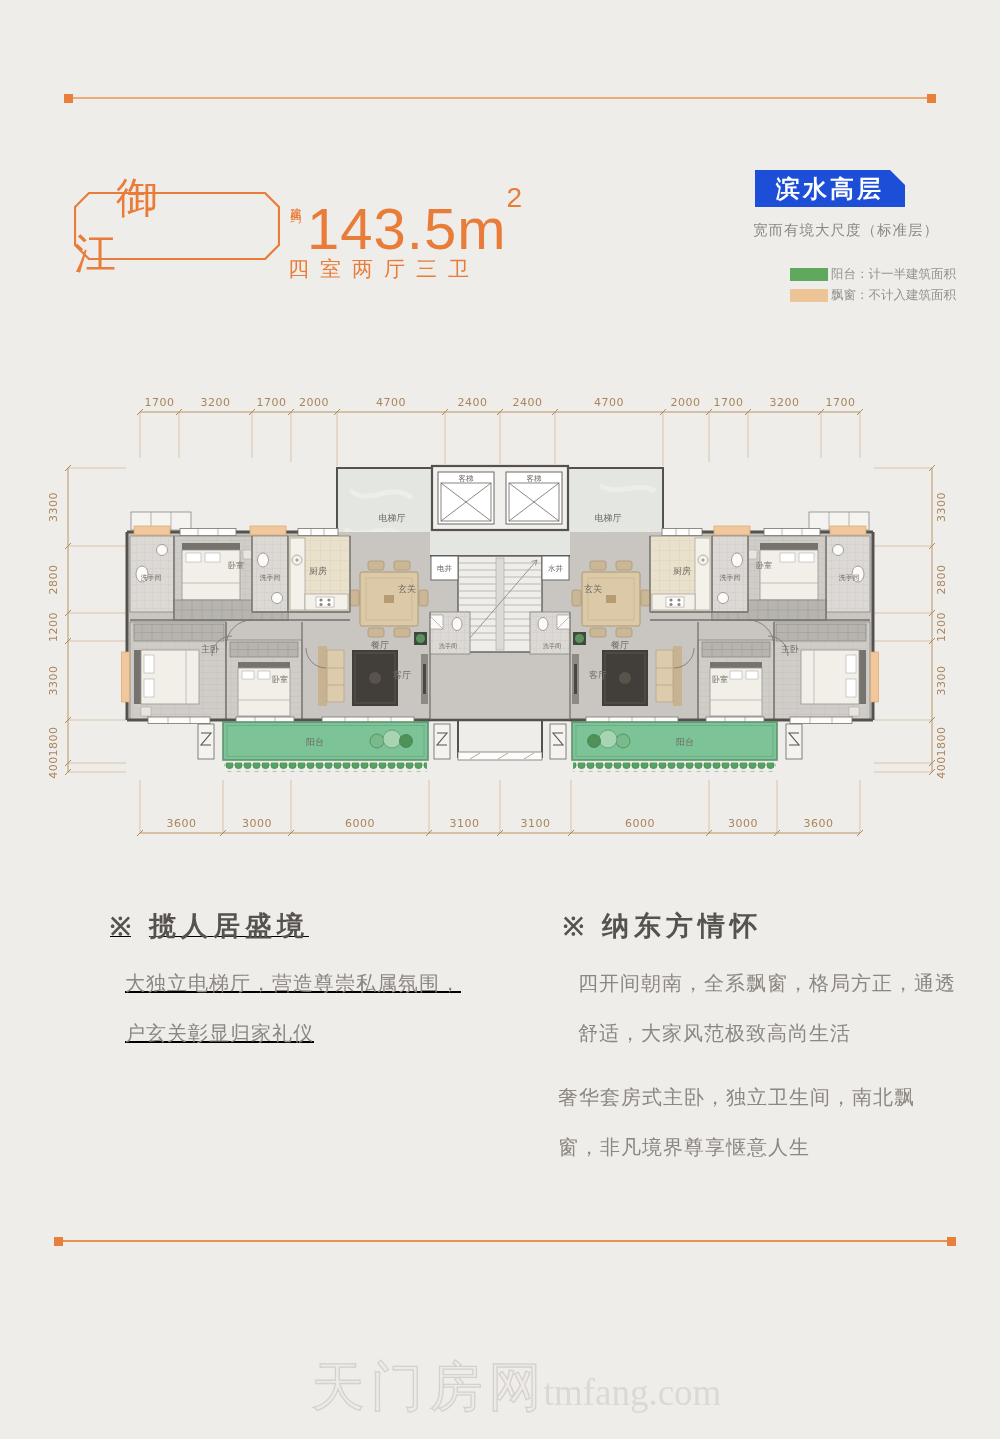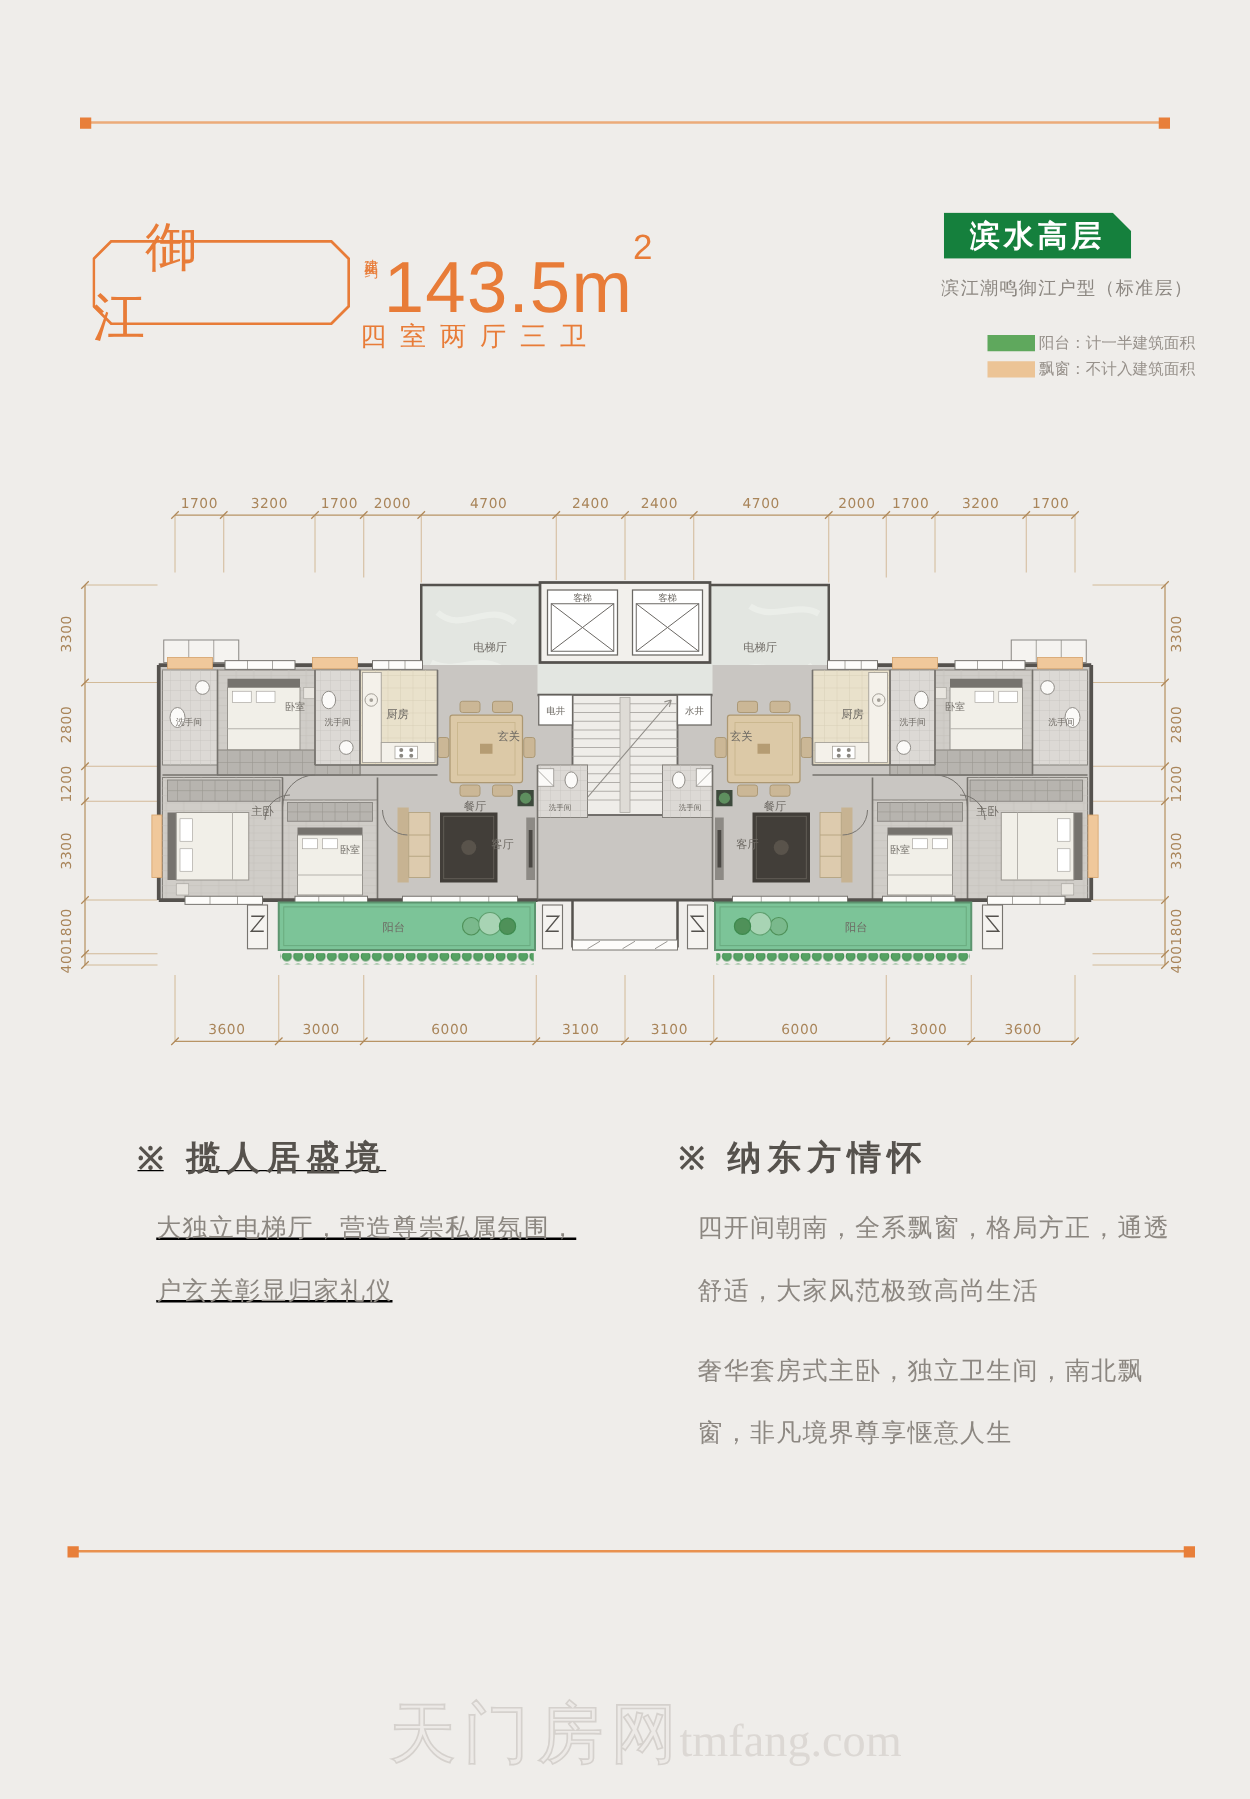--- a/index.html
+++ b/index.html
@@ -14,41 +14,41 @@
   
   .titlebox{position:absolute;left:74px;top:192px;width:174px;height:68px;}
   .titlebox svg{position:absolute;left:0;top:0;}
   .titlebox .t{position:absolute;inset:0;display:flex;align-items:center;justify-content:center;
     color:#E87C38;font-size:42px;letter-spacing:42px;text-indent:42px;}
   .areagrp{position:absolute;left:288px;top:190px;display:flex;align-items:flex-start;}
   .area-prefix{writing-mode:vertical-rl;font-size:11px;color:#E87C38;letter-spacing:3px;height:50px;margin-top:8px;}
   .area-value{font-size:58px;color:#E87C38;font-weight:500;line-height:60px;margin-left:4px;letter-spacing:1px;}
   .area-value sup{font-size:28px;position:relative;top:-22px;font-weight:500;}
   .layout-type{position:absolute;left:288px;top:255px;font-size:21px;color:#E87C38;letter-spacing:11px;}
-  .badge{position:absolute;left:755px;top:170px;width:150px;height:37px;background:#15803d;color:#fff;
+  .badge{position:absolute;left:755px;top:170px;width:150px;height:37px;background:#1d4ed8;color:#fff;
     font-size:24px;font-weight:bold;letter-spacing:3px;display:flex;align-items:center;justify-content:center;
     clip-path:polygon(0 0,calc(100% - 15px) 0,100% 15px,100% 100%,0 100%);}
   .subtitle{position:absolute;left:753px;top:221px;font-size:14.5px;color:#8C8781;letter-spacing:1px;}
   .legend{position:absolute;left:790px;top:266px;font-size:12.5px;color:#97918B;}
   .legend .row{display:flex;align-items:center;margin-bottom:4px;}
   .legend .sw{width:38px;height:13px;margin-right:3px;display:inline-block;}
   .sw-green{background:#5FA85D;}
   .sw-tan{background:#ECC496;}
   
   .plan{position:absolute;left:0;top:380px;}
   .dimtxt{fill:#A9855A;font-size:11px;font-family:"DejaVu Sans",sans-serif;letter-spacing:.5px;}
   .rlab{fill:#6E6A64;font-family:"Liberation Sans",sans-serif;}
   
   .feature{position:absolute;}
   .feature h3{margin:0;display:inline;font-size:27px;color:#56524D;letter-spacing:5px;font-weight:bold;}
   .feature .mk{font-size:25px;color:#56524D;margin-right:18px;font-weight:bold;}
   .feature .hd{padding-left:15px;}
   .feature p{margin:14px 0 0 0;padding-left:30px;font-size:20px;color:#8C8781;line-height:50px;letter-spacing:1px;}
   .f1{left:95px;top:908px;width:400px;text-decoration:underline;}
-  .f2{left:528px;top:908px;width:412px;}
+  .f2{left:548px;top:908px;width:412px;}
   .f3{left:95px;top:1058px;width:400px;}
   .f4{left:528px;top:1058px;width:412px;}
   .f1 p,.f3 p{width:352px;}
   .f2 p,.f4 p{width:396px;}
   
   .wm{position:absolute;left:50%;top:1352px;transform:translateX(-50%);display:flex;align-items:baseline;white-space:nowrap;}
   .wm-cn{font-size:53px;color:#EDEAE7;-webkit-text-stroke:1.3px #D5D1CD;letter-spacing:6px;margin-left:33px;}
   .wm-en{font-size:37px;color:#DCD8D4;font-family:"Liberation Serif",serif;margin-left:-4px;}
 </style>
 </head>
@@ -68,21 +68,21 @@
     <div class="t">御江</div>
   </div>
 
   <div class="areagrp">
     <div class="area-prefix">建面约</div>
     <div class="area-value"><span>143.5m</span><sup>2</sup></div>
   </div>
   <div class="layout-type">四室两厅三卫</div>
 
   <div class="badge">滨水高层</div>
-  <div class="subtitle">滨江潮鸣御江户型（标准层）</div>
+  <div class="subtitle">宽而有境大尺度（标准层）</div>
   <div class="legend">
     <div class="row">
         <span class="sw sw-green"></span>
         <span>阳台：计一半建筑面积</span>
       </div>
     <div class="row">
         <span class="sw sw-tan"></span>
         <span>飘窗：不计入建筑面积</span>
       </div>
   </div>

